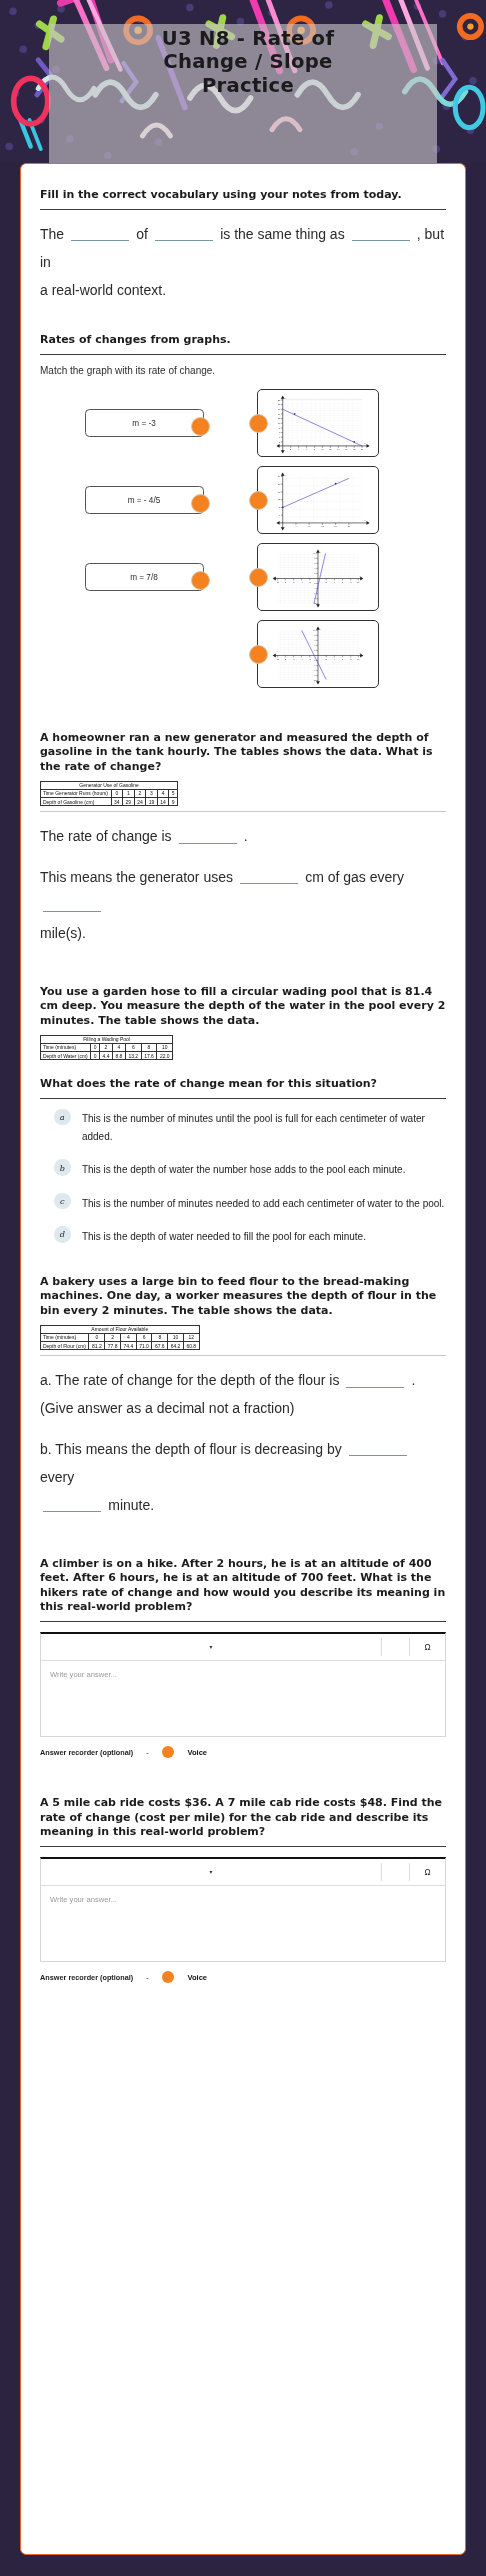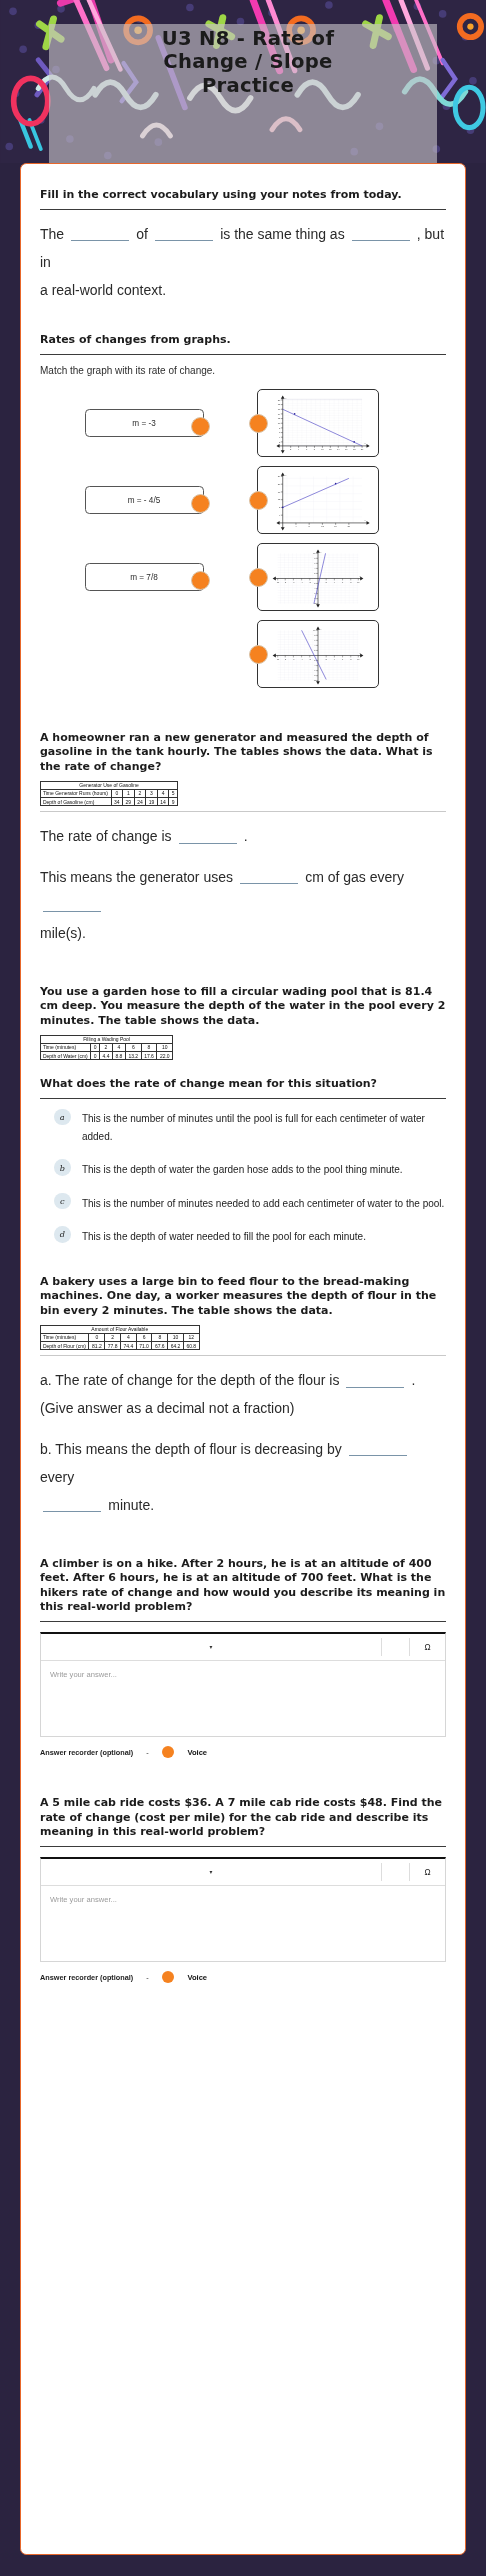--- a/index.html
+++ b/index.html
@@ -683,21 +683,21 @@
     <h2 class="q-title">What does the rate of change mean for this situation?</h2>
     <hr class="rule">
 
     <div class="mc-list">
       <div class="mc-item">
         <div class="mc-letter">a</div>
         <div class="mc-text">This is the number of minutes until the pool is full for each centimeter of water added.</div>
       </div>
       <div class="mc-item">
         <div class="mc-letter">b</div>
-        <div class="mc-text">This is the depth of water the garden hose adds to the pool thing minute.</div>
+        <div class="mc-text">This is the depth of water the number hose adds to the pool each minute.</div>
       </div>
       <div class="mc-item">
         <div class="mc-letter">c</div>
         <div class="mc-text">This is the number of minutes needed to add each centimeter of water to the pool.</div>
       </div>
       <div class="mc-item">
         <div class="mc-letter">d</div>
         <div class="mc-text">This is the depth of water needed to fill the pool for each minute.</div>
       </div>
     </div>

